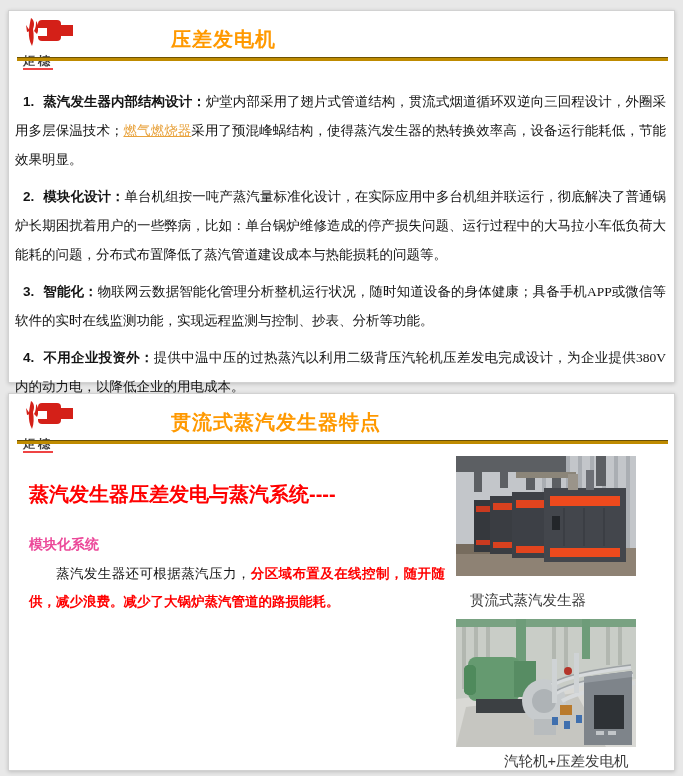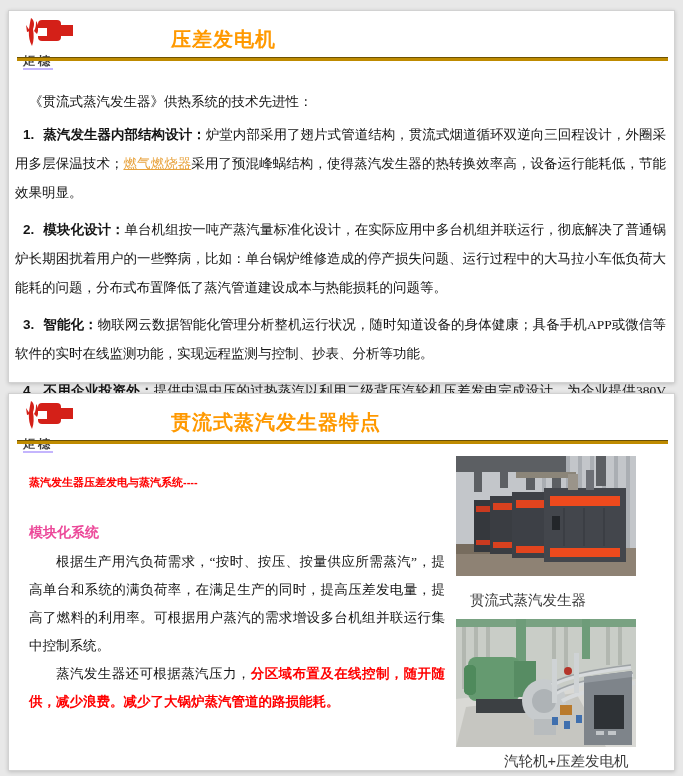--- a/index.html
+++ b/index.html
@@ -21,21 +21,21 @@
   .slide2{top:393px;height:378px;}
 
   
   .hdr{position:absolute;left:0;top:0;right:0;height:52px;}
   .logo{position:absolute;left:14px;top:4px;width:60px;}
   .logo svg{display:block;}
   .logo-text{
     font-family:"Liberation Sans","DejaVu Sans",sans-serif;
     font-size:12px;font-weight:bold;color:#3c3c3c;
     letter-spacing:3px;line-height:12px;
-    border-bottom:2px solid #c4b5fd;
+    border-bottom:2px solid #ef4444;
     display:inline-block;padding-bottom:1px;margin-top:-2px;
   }
   .slide-title{
     position:absolute;left:162px;top:15px;margin:0;
     font-family:"Liberation Sans","DejaVu Sans",sans-serif;
     font-size:20px;font-weight:bold;color:#ff9900;
     letter-spacing:1px;
   }
   .rule{
     position:absolute;left:8px;right:6px;top:46px;height:3px;
@@ -56,23 +56,23 @@
   .gas-link{
     color:#e8a23c;text-decoration:underline;cursor:pointer;
   }
 
   
   .col-left{
     position:absolute;left:20px;top:74px;width:416px;
     font-size:13.5px;line-height:28px;color:#141414;text-align:justify;
   }
   .red-head{
-    margin:0 0 10px 0;
-    font-family:"Liberation Sans","DejaVu Sans",sans-serif;
-    font-size:11px;font-weight:bold;color:#ff0000;
+    margin:12px 0 10px 0;
+    font-family:"Liberation Sans","DejaVu Sans",sans-serif;
+    font-size:20px;font-weight:bold;color:#ff0000;
   }
   .col-left p{margin:0;text-indent:2em;}
   .sub-head{
     margin:22px 0 2px 0;
     font-family:"Liberation Sans","DejaVu Sans",sans-serif;
     font-size:14px;font-weight:bold;color:#ec4899;
   }
   .red-bold{
     color:#ff0000;font-weight:bold;
     font-family:"Liberation Sans","DejaVu Sans",sans-serif;
@@ -108,21 +108,20 @@
             <rect x="38" y="10" width="12" height="11" fill="#d42018"></rect>
           </svg>
         </span>
         <div class="logo-text">炬橞</div>
       </div>
       <h1 class="slide-title">压差发电机</h1>
       <div class="rule"></div>
     </div>
 
     <div class="body1">
-      <p class="intro">《贯流式蒸汽发生器》供热系统的技术先进性：</p>
 
       <p class="item">
         <b><span class="num">1.</span><span>蒸汽发生器内部结构设计：</span></b><span>炉堂内部采用了翅片式管道结构，贯流式烟道循环双逆向三回程设计，外圈采用多层保温技术；</span><a class="gas-link">燃气燃烧器</a><span>采用了预混峰蜗结构，使得蒸汽发生器的热转换效率高，设备运行能耗低，节能效果明显。</span>
       </p>
 
       <p class="item">
         <b><span class="num">2.</span><span>模块化设计：</span></b><span>单台机组按一吨产蒸汽量标准化设计，在实际应用中多台机组并联运行，彻底解决了普通锅炉长期困扰着用户的一些弊病，比如：单台锅炉维修造成的停产损失问题、运行过程中的大马拉小车低负荷大能耗的问题，分布式布置降低了蒸汽管道建设成本与热能损耗的问题等。</span>
       </p>
 
       <p class="item">
@@ -150,21 +149,20 @@
         </span>
         <div class="logo-text">炬橞</div>
       </div>
       <h1 class="slide-title">贯流式蒸汽发生器特点</h1>
       <div class="rule"></div>
     </div>
 
     <div class="col-left">
       <h3 class="red-head">蒸汽发生器压差发电与蒸汽系统----</h3>
       <h4 class="sub-head">模块化系统</h4>
-      <p>根据生产用汽负荷需求，“按时、按压、按量供应所需蒸汽”，提高单台和系统的满负荷率，在满足生产的同时，提高压差发电量，提高了燃料的利用率。可根据用户蒸汽的需求增设多台机组并联运行集中控制系统。</p>
       <p><span>蒸汽发生器还可根据蒸汽压力，</span><span class="red-bold">分区域布置及在线控制，随开随供，减少浪费。减少了大锅炉蒸汽管道的路损能耗。</span></p>
     </div>
 
     <div class="col-right">
 
       <div class="photo photo1">
         <svg width="180" height="120" viewBox="0 0 180 120">
 
           <rect x="0" y="0" width="180" height="120" fill="#c3c6ca"></rect>
           <g fill="#aaaeb3">

